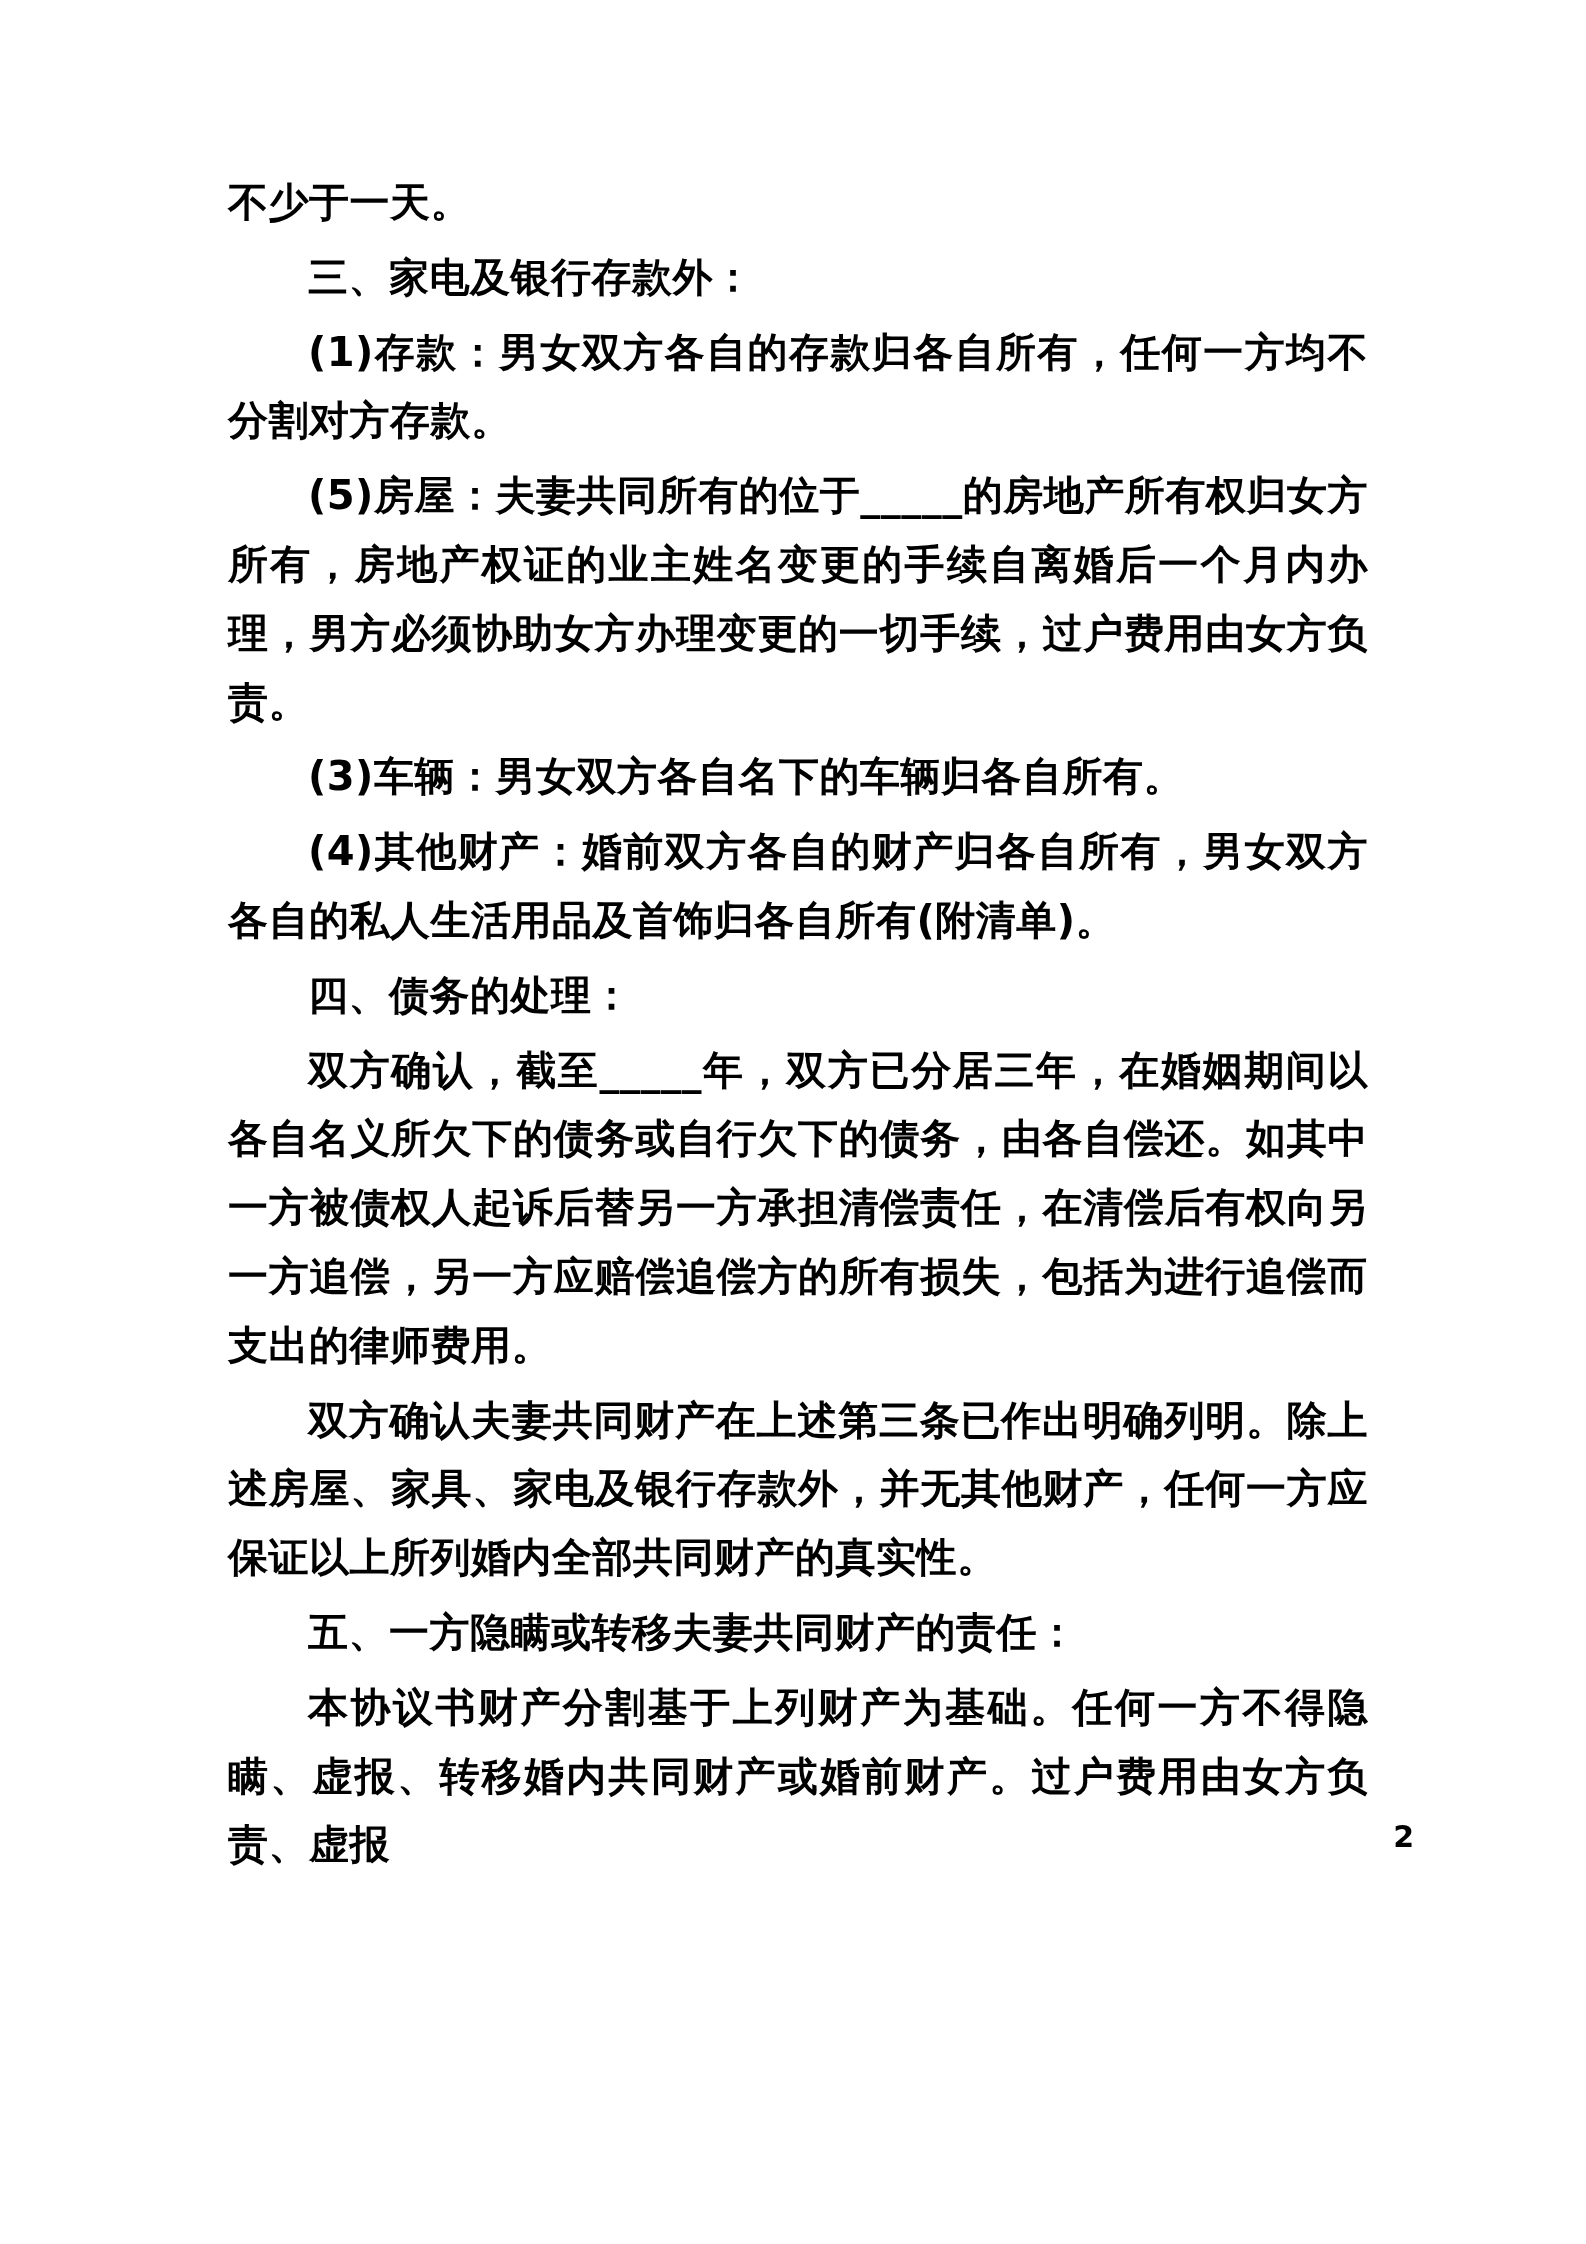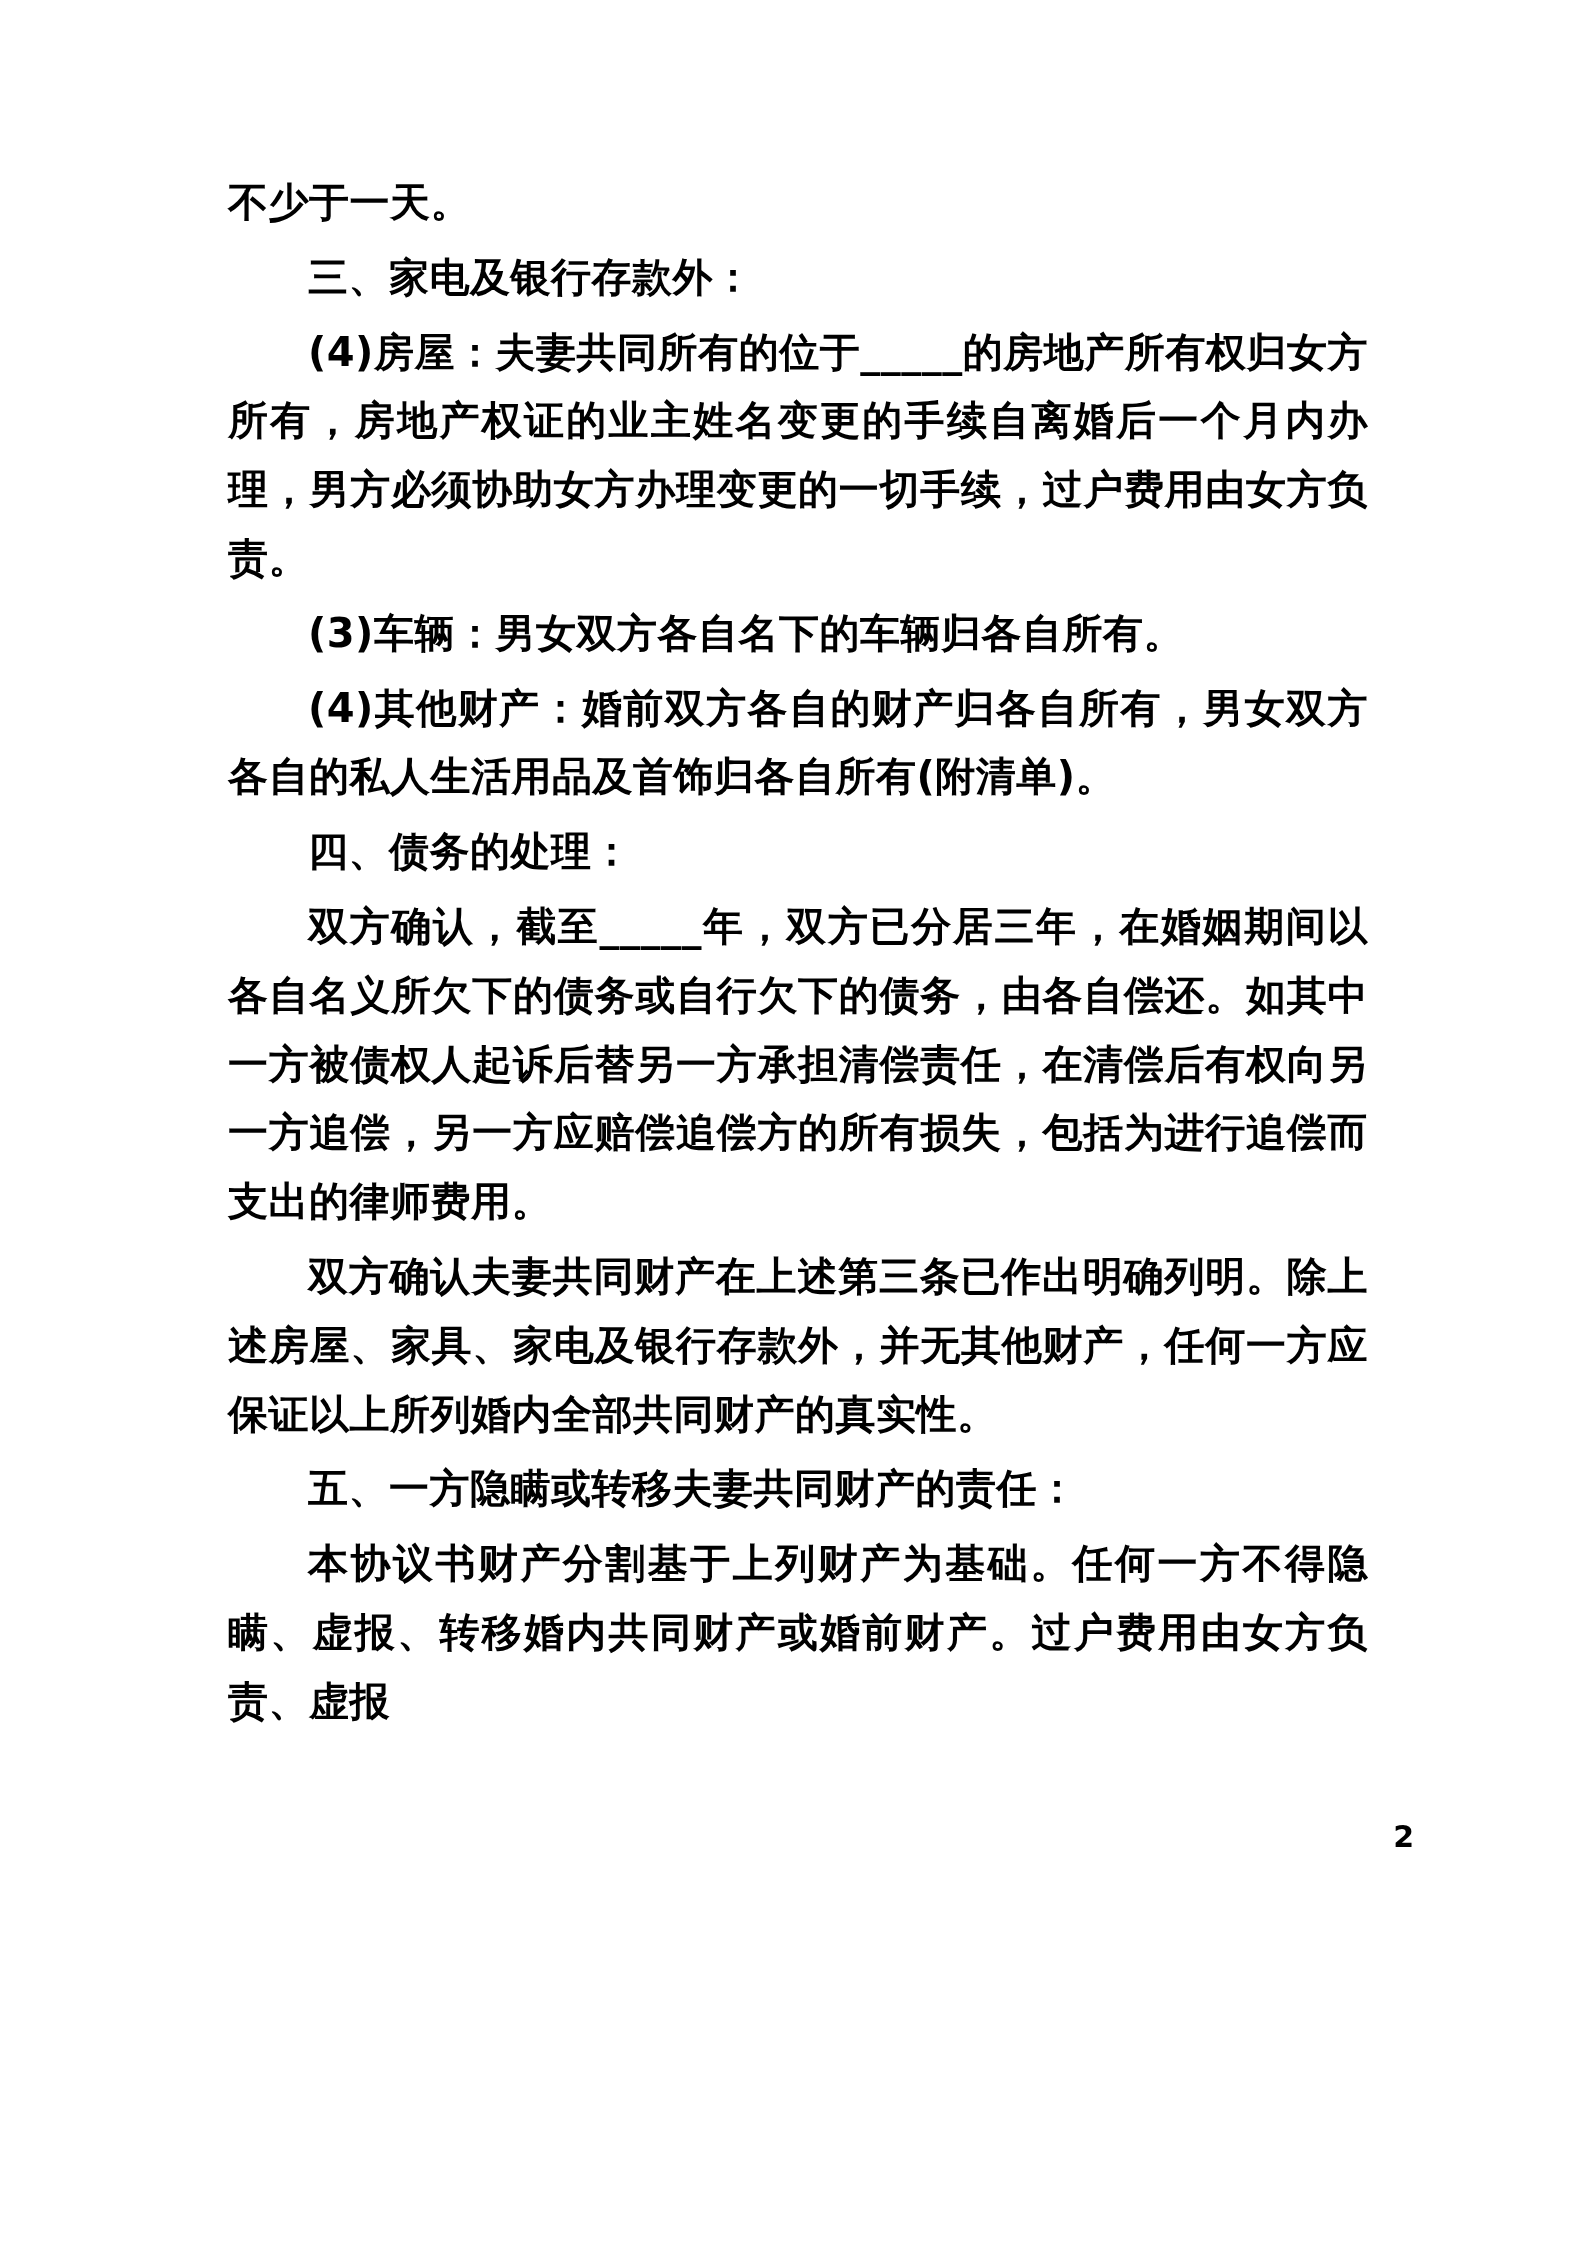--- a/index.html
+++ b/index.html
@@ -48,21 +48,22 @@
     color: #000000;
   }
 </style>
 </head>
 <body>
 
 <div class="page">
   <div class="content">
     <p class="para">不少于一天。</p>
     <p class="para indent">三、家电及银行存款外：</p>
-    <p class="para indent">(4)房屋：夫妻共同所有的位于_____的房地产所有权归女方所有，房地产权证的业主姓名变更的手续自离婚后一个月内办理，男方必须协助女方办理变更的一切手续，过户费用由女方负责。</p>
+    <p class="para indent">(1)存款：男女双方各自的存款归各自所有，任何一方均不分割对方存款。</p>
+    <p class="para indent">(5)房屋：夫妻共同所有的位于_____的房地产所有权归女方所有，房地产权证的业主姓名变更的手续自离婚后一个月内办理，男方必须协助女方办理变更的一切手续，过户费用由女方负责。</p>
     <p class="para indent">(3)车辆：男女双方各自名下的车辆归各自所有。</p>
     <p class="para indent">(4)其他财产：婚前双方各自的财产归各自所有，男女双方各自的私人生活用品及首饰归各自所有(附清单)。</p>
     <p class="para indent">四、债务的处理：</p>
     <p class="para indent">双方确认，截至_____年，双方已分居三年，在婚姻期间以各自名义所欠下的债务或自行欠下的债务，由各自偿还。如其中一方被债权人起诉后替另一方承担清偿责任，在清偿后有权向另一方追偿，另一方应赔偿追偿方的所有损失，包括为进行追偿而支出的律师费用。</p>
     <p class="para indent">双方确认夫妻共同财产在上述第三条已作出明确列明。除上述房屋、家具、家电及银行存款外，并无其他财产，任何一方应保证以上所列婚内全部共同财产的真实性。</p>
     <p class="para indent">五、一方隐瞒或转移夫妻共同财产的责任：</p>
     <p class="para indent">本协议书财产分割基于上列财产为基础。任何一方不得隐瞒、虚报、转移婚内共同财产或婚前财产。过户费用由女方负责、虚报</p>
   </div>
   <div class="page-number">2</div>
 </div>

